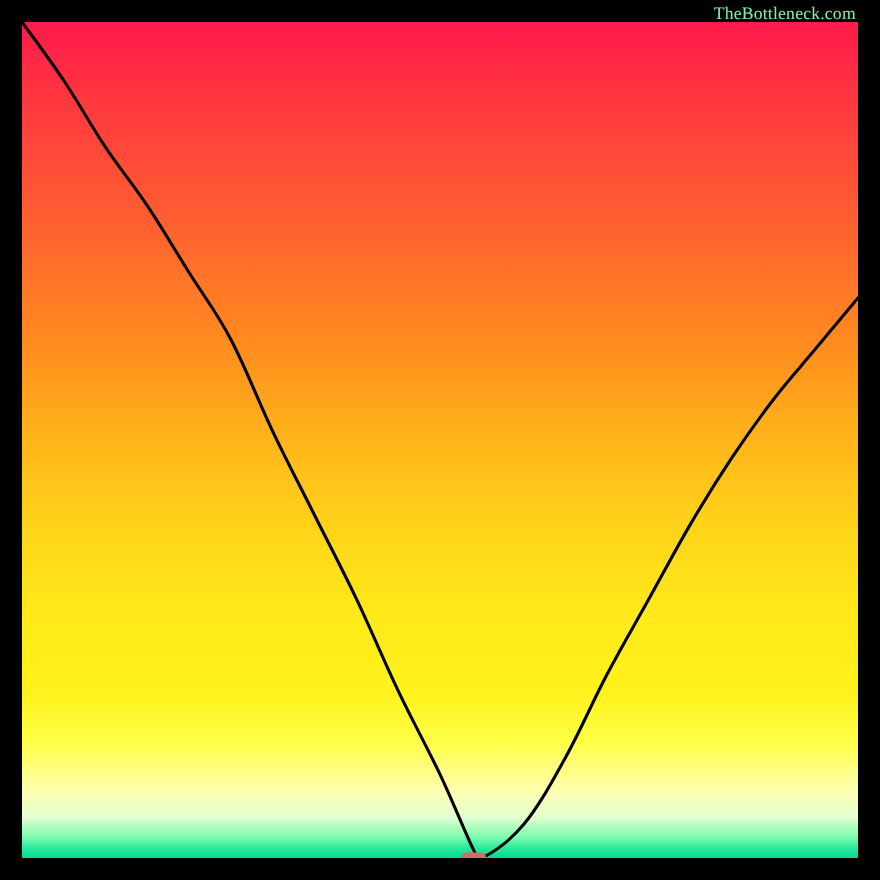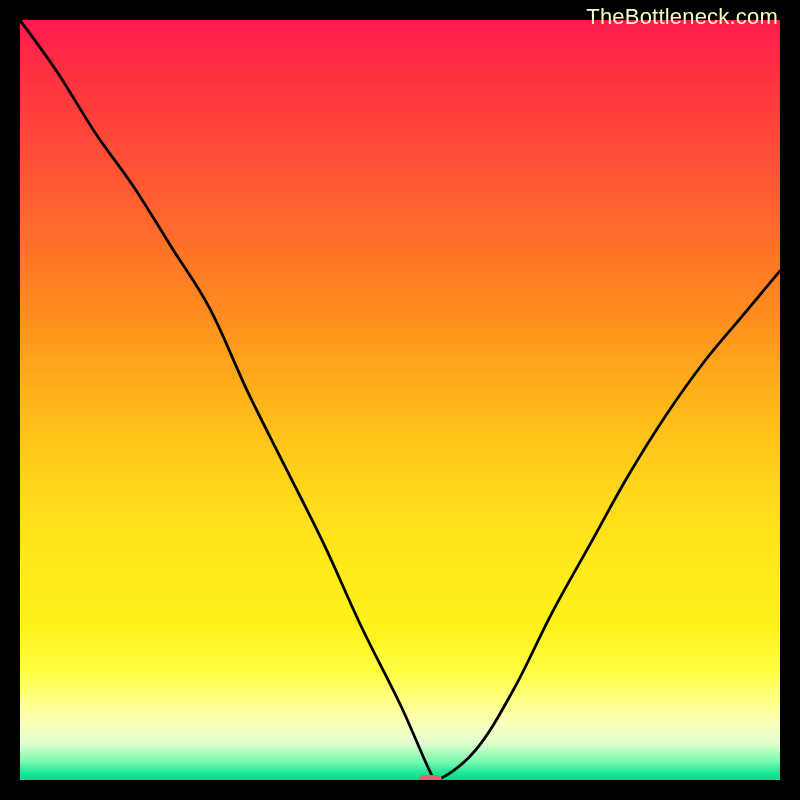--- a/index.html
+++ b/index.html
@@ -44,25 +44,25 @@
       #e5ffd0 95%,
       #7dfbb0 97.5%,
       #20e89a 99%,
       #05d98e 100%
     );
   }
   .watermark {
     position: absolute;
     top: 4px;
     right: 22px;
-    color: #fef9c3;
-    font-size: 22px;
+    color: #86efac;
+    font-size: 16px;
     font-weight: 500;
     letter-spacing: 0.2px;
-    font-family: Liberation Sans, sans-serif;
+    font-family: Liberation Serif, serif;
     user-select: none;
   }
   .marker {
     position: absolute;
     background: #d46a6a;
     border-radius: 8px;
   }
   svg.curve {
     position: absolute;
     inset: 0;

